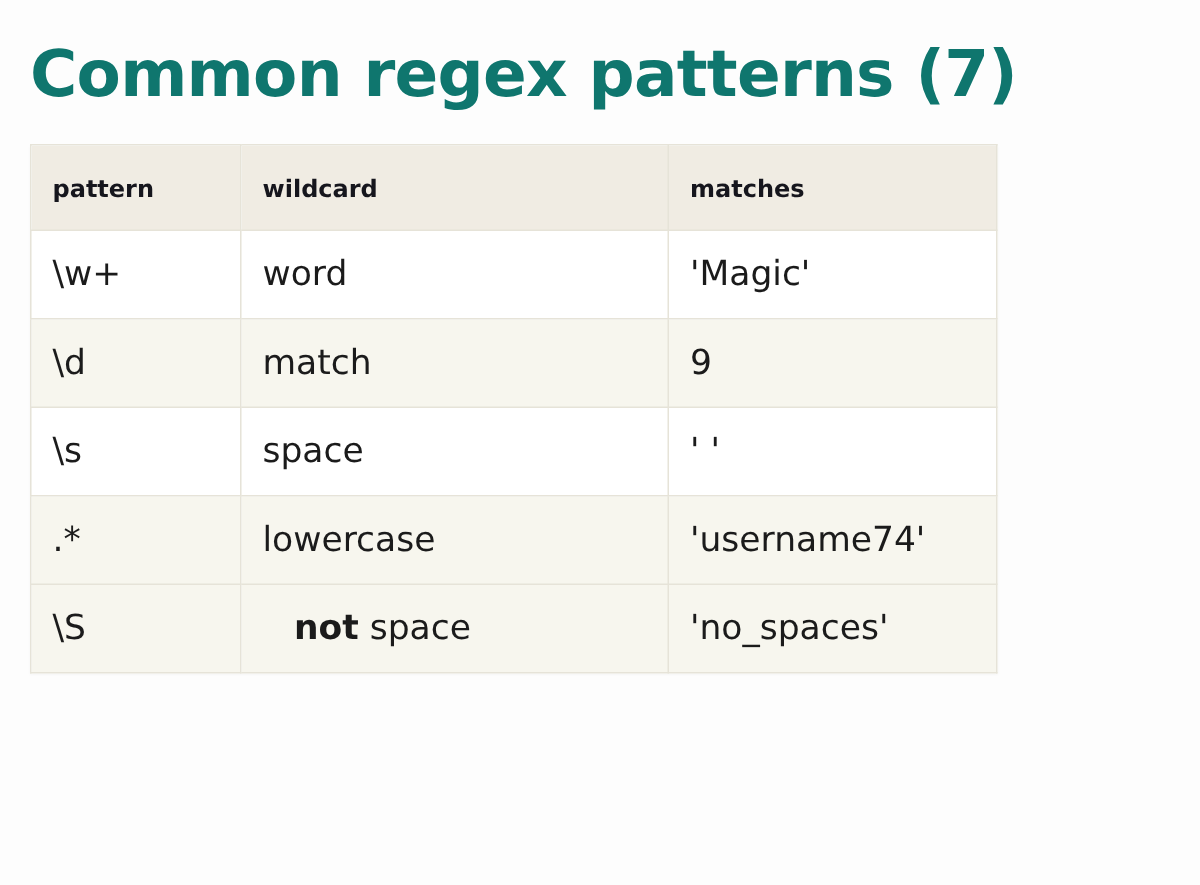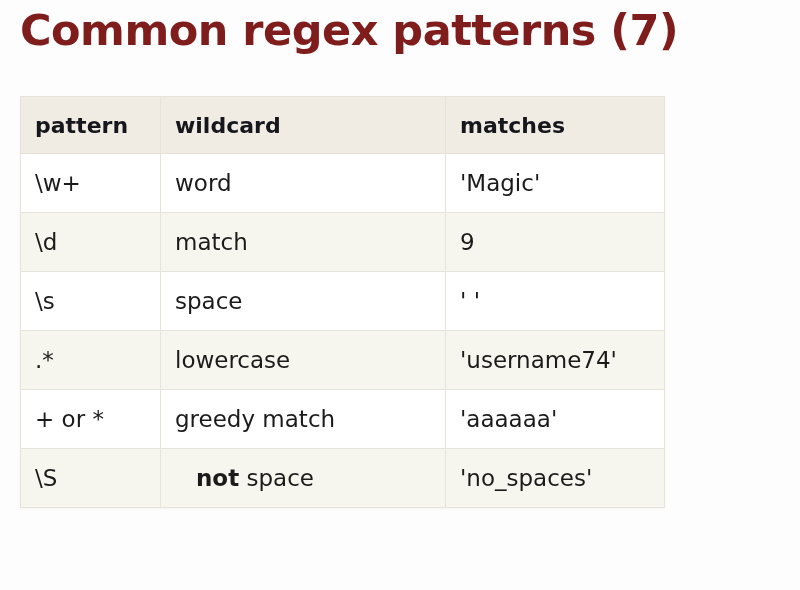--- a/index.html
+++ b/index.html
@@ -15,26 +15,26 @@
   }
   .slide {
     position: relative;
     width: 800px;
     height: 590px;
     box-sizing: border-box;
   }
   .page-title {
     position: absolute;
     left: 20px;
-    top: 6px;
+    top: 26px;
     font-family: "DejaVu Sans", sans-serif;
     font-size: 43px;
     font-weight: bold;
     letter-spacing: -0.5px;
-    color: #7f1d1d;
+    color: #0f766e;
     white-space: nowrap;
     line-height: 1.15;
   }
   .table-wrap {
     position: absolute;
     left: 20px;
     top: 96px;
     width: 644px;
   }
   table.regex-table {
@@ -56,21 +56,21 @@
     vertical-align: middle;
     font-size: 23px;
     color: #1b1b1b;
     font-family: "DejaVu Sans", sans-serif;
     overflow: hidden;
     white-space: nowrap;
   }
   table.regex-table thead th {
     background: #f0ece3;
     font-weight: bold;
-    font-size: 22px;
+    font-size: 16px;
     color: #16161d;
     height: 56px;
   }
   table.regex-table tbody tr.row-odd td {
     background: #ffffff;
   }
   table.regex-table tbody tr.row-even td {
     background: #f7f6ee;
   }
   td.cell-pattern,
@@ -118,25 +118,20 @@
           <tr class="row-odd">
             <td class="cell-pattern">\s</td>
             <td class="cell-matches">space</td>
             <td class="cell-example">' '</td>
           </tr>
           <tr class="row-even">
             <td class="cell-pattern">.*</td>
             <td class="cell-matches">lowercase</td>
             <td class="cell-example">'username74'</td>
           </tr>
-          <tr class="row-odd">
-            <td class="cell-pattern">+ or *</td>
-            <td class="cell-matches">greedy match</td>
-            <td class="cell-example">'aaaaaa'</td>
-          </tr>
           <tr class="row-even">
             <td class="cell-pattern">\S</td>
             <td class="cell-matches"><span class="bold-frag">not</span><span> space</span></td>
             <td class="cell-example">'no_spaces'</td>
           </tr>
         </tbody>
     </table>
   </div>
 
 </div>

